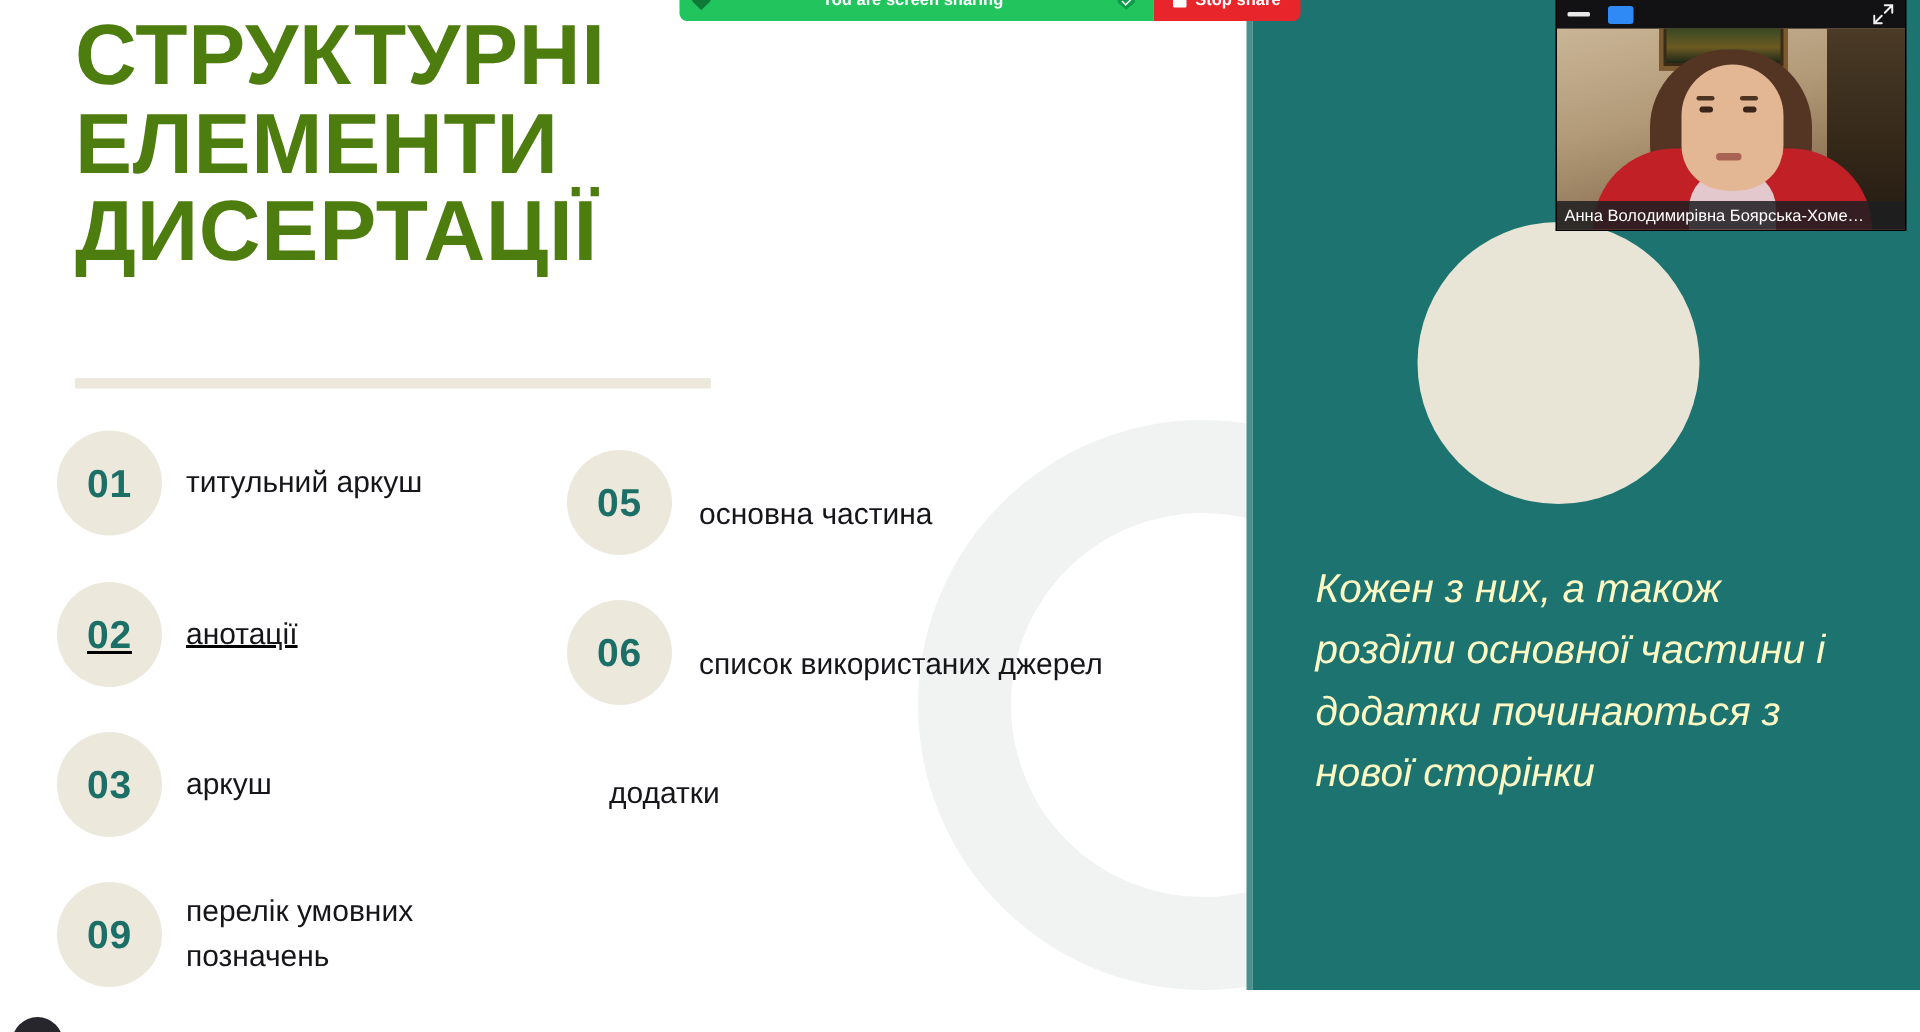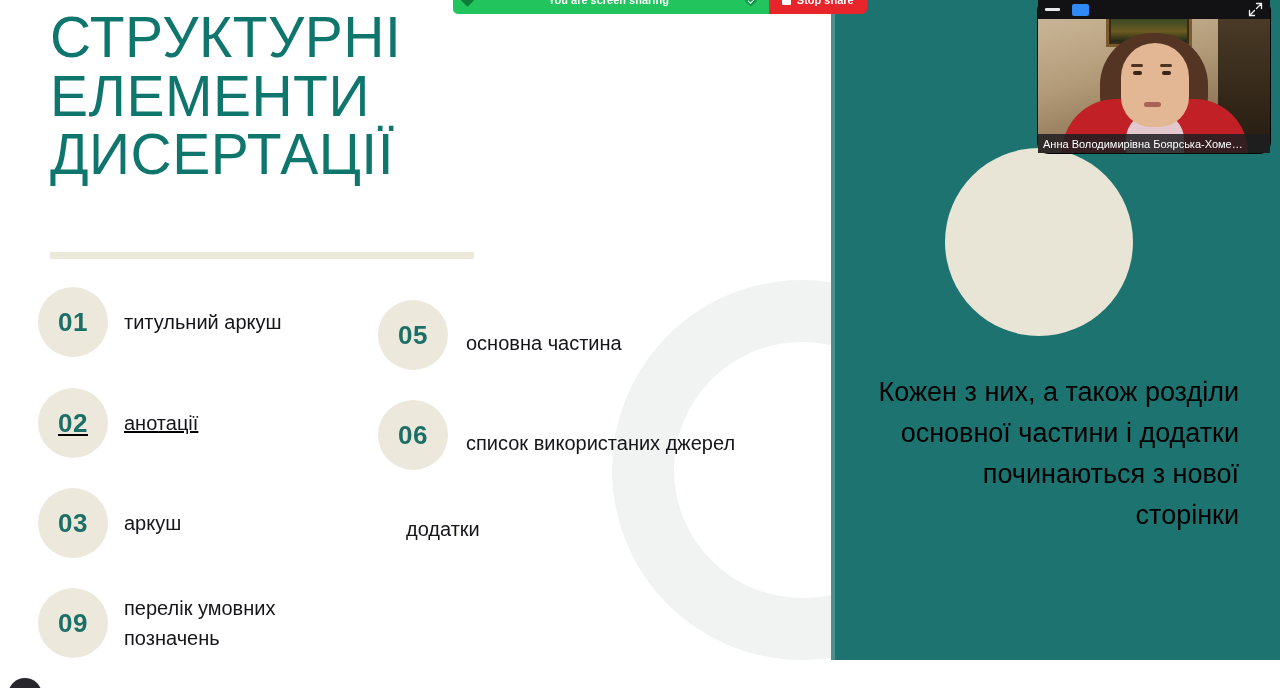--- a/index.html
+++ b/index.html
@@ -76,23 +76,23 @@
     position:absolute;
     left:612px; top:280px;
     width:380px; height:380px;
     border-radius:50%;
     border:62px solid #f1f2f2;
     pointer-events:none;
   }
   #title {
     position:absolute; left:50px; top:8px;
     width:470px;
-    color:#0f766e;
+    color:#4d7c0f;
     font-size:57px; line-height:1.03;
-    font-weight:normal;
+    font-weight:bold;
     letter-spacing:0.5px;
   }
   #divider {
     position:absolute; left:50px; top:252px;
     width:424px; height:7px;
     background:#ece8dc;
     border-radius:1px;
   }
 
   .col { position:absolute; }
@@ -152,34 +152,34 @@
     position:absolute;
     left:110px; top:148px;
     width:188px; height:188px;
     border-radius:50%;
     background:#e9e5d6;
   }
   #panel-text {
     position:absolute;
     left:42px; top:372px;
     width:362px;
-    color:#000000;
+    color:#fef9c3;
     font-size:27px;
     line-height:1.52;
-    text-align:right;
+    text-align:left;
+    font-style:italic;
   }
 
   
   #cam {
     position:absolute; left:1038px; top:0;
     width:232px; height:153px;
     background:#0d0d0f;
     z-index:50;
     box-shadow:0 0 0 1px #000;
-    border-radius:11px;
   }
   #cam-bar {
     position:relative;
     height:19px; width:100%;
     background:#121214;
     display:flex; align-items:center;
     padding:0 7px;
   }
   .cam-min {
     width:15px; height:3px; background:#e8e8e8; border-radius:1px;

